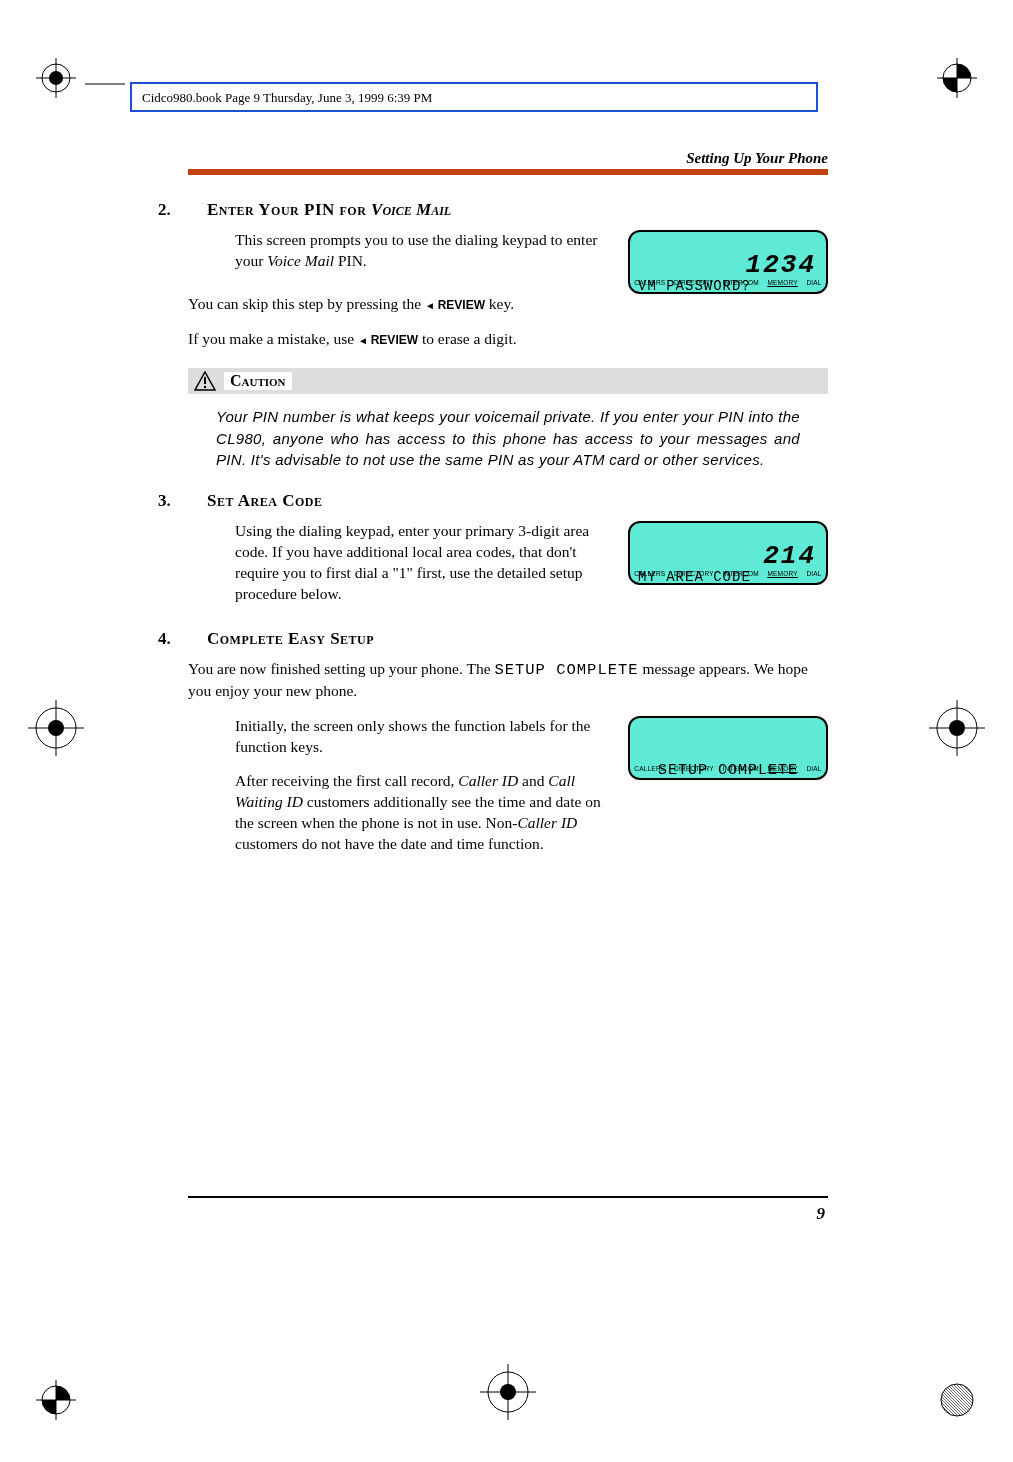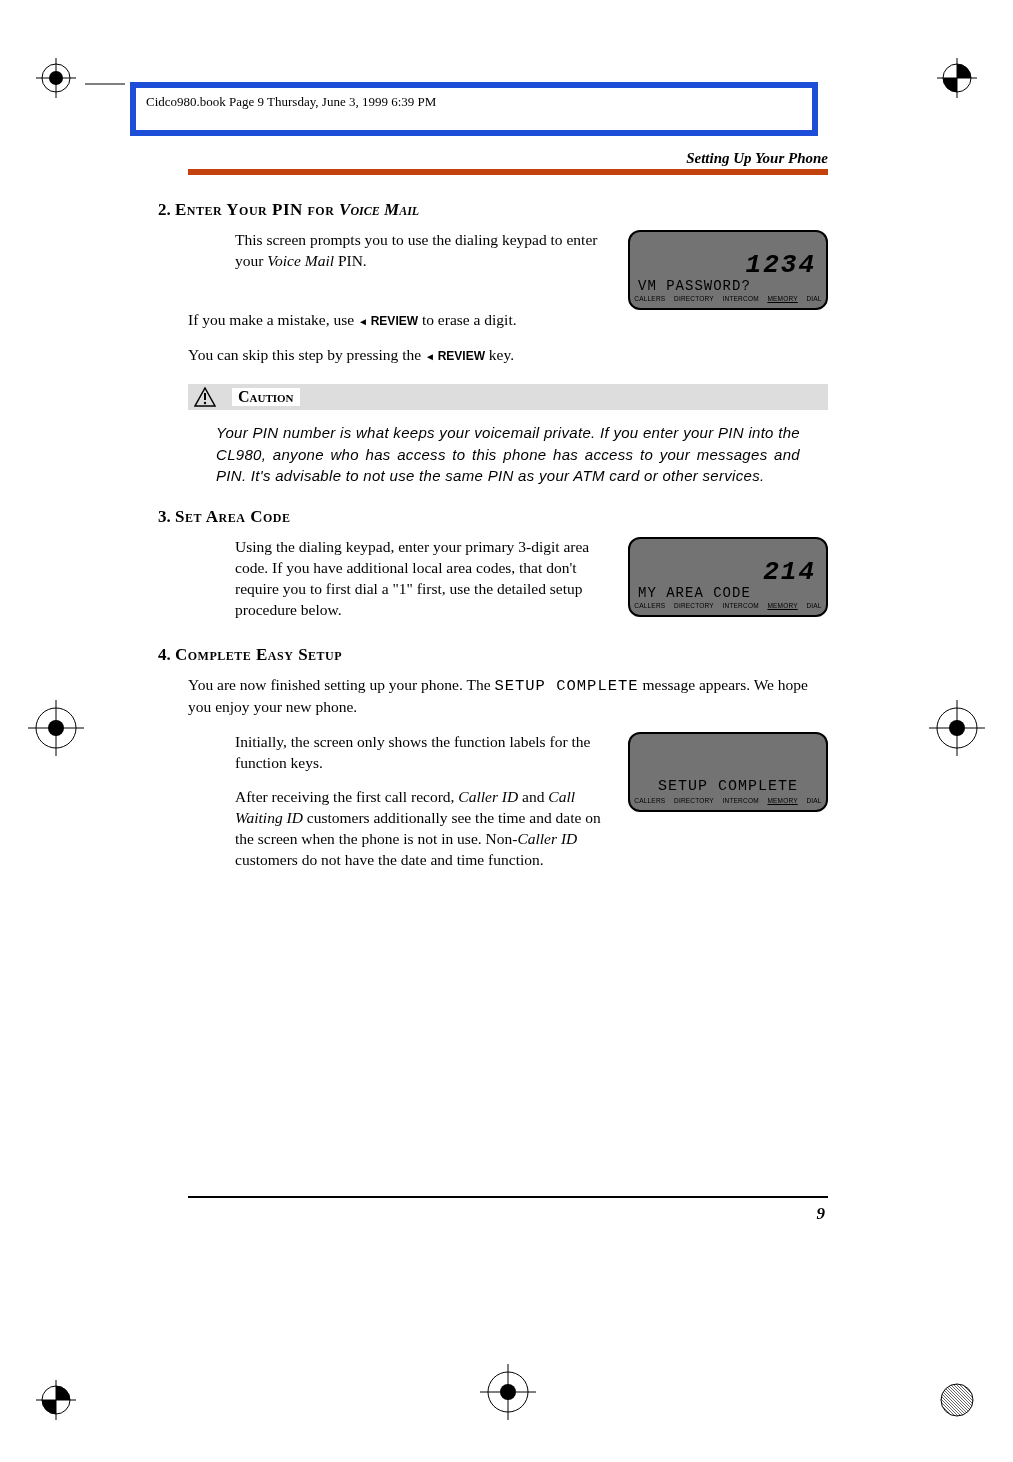--- a/index.html
+++ b/index.html
@@ -10,22 +10,22 @@
     position: relative;
     font-family: Georgia, 'Times New Roman', serif;
     color: #000;
   }
   .reg-mark { position: absolute; }
   .reg-mark svg { display: block; }
   .page-frame {
     position: absolute;
     left: 130px; top: 82px;
     width: 688px;
-    border: 6px solid #1d4ed8;
-    padding: 6px 10px 20px 10px;
+    border: 2px solid #1d4ed8;
+    padding: 6px 10px 4px 10px;
     font-size: 13px;
   }
   .content {
     position: absolute;
     left: 188px;
     top: 150px;
     width: 640px;
   }
   .running-head {
     text-align: right;
@@ -36,37 +36,37 @@
     padding-bottom: 2px;
     margin-bottom: 25px;
   }
   .section-title {
     font-weight: bold;
     font-size: 17px;
     margin-bottom: 10px;
     margin-left: -30px;
   }
   .section-title .num { font-variant: normal; }
-  .section-title .caps { font-variant: small-caps; letter-spacing: 0.5px; }
+  .section-title .caps { font-variant: small-caps; letter-spacing: 0.5px; margin-left: 32px; }
   .section-title .ital { font-style: italic; font-variant: small-caps; }
   .para {
     font-size: 15.5px;
     line-height: 1.35;
     margin-bottom: 14px;
   }
   .two-col { display: flex; gap: 18px; align-items: flex-start; }
   .two-col .text { flex: 1; margin-left: 47px; }
   .lcd {
     width: 200px;
-    height: 80px;
+    height: 64px;
     border: 2px solid #000;
     border-radius: 12px;
     position: relative;
     font-family: 'Courier New', monospace;
-    background: #737373;
+    background: #5eead4;
     flex-shrink: 0;
   }
   .lcd .big {
     position: absolute;
     right: 10px;
     top: 18px;
     font-size: 26px;
     font-style: italic;
     letter-spacing: 2px;
     font-weight: bold;
@@ -105,21 +105,21 @@
     font-family: Arial, sans-serif;
     font-weight: bold;
     vertical-align: middle;
   }
   .review-key::before { content: "◄ "; font-size: 10px; }
   .caution-bar {
     background: #ddd;
     padding: 3px 6px;
     display: flex;
     align-items: center;
-    gap: 16px;
+    gap: 8px;
     margin-bottom: 6px;
     margin-top: 18px;
   }
   .caution-bar .tri {
     width: 22px; height: 20px;
     display: inline-flex;
     align-items: center;
     justify-content: center;
   }
   .caution-bar .label {
@@ -252,24 +252,24 @@
         <span>CALLERS</span>
         <span>DIRECTORY</span>
         <span>INTERCOM</span>
         <span class="u">MEMORY</span>
         <span>DIAL</span>
       </div>
     </div>
   </div>
 
   <p class="para">
-    <span>If you make a mistake, use </span><span class="review-key">REVIEW</span><span> to erase a digit.</span>
+    <span>You can skip this step by pressing the </span><span class="review-key">REVIEW</span><span> key.</span>
   </p>
   <p class="para">
-    <span>You can skip this step by pressing the </span><span class="review-key">REVIEW</span><span> key.</span>
+    <span>If you make a mistake, use </span><span class="review-key">REVIEW</span><span> to erase a digit.</span>
   </p>
 
   <div class="caution-bar">
     <span class="tri">
       <svg width="22" height="20">
           <polygon points="11,1 21,19 1,19" fill="none" stroke="#000" stroke-width="1.5"></polygon>
           <line x1="11" y1="6" x2="11" y2="13" stroke="#000" stroke-width="2"></line>
           <circle cx="11" cy="16" r="1.2" fill="#000"></circle>
         </svg>
     </span>

